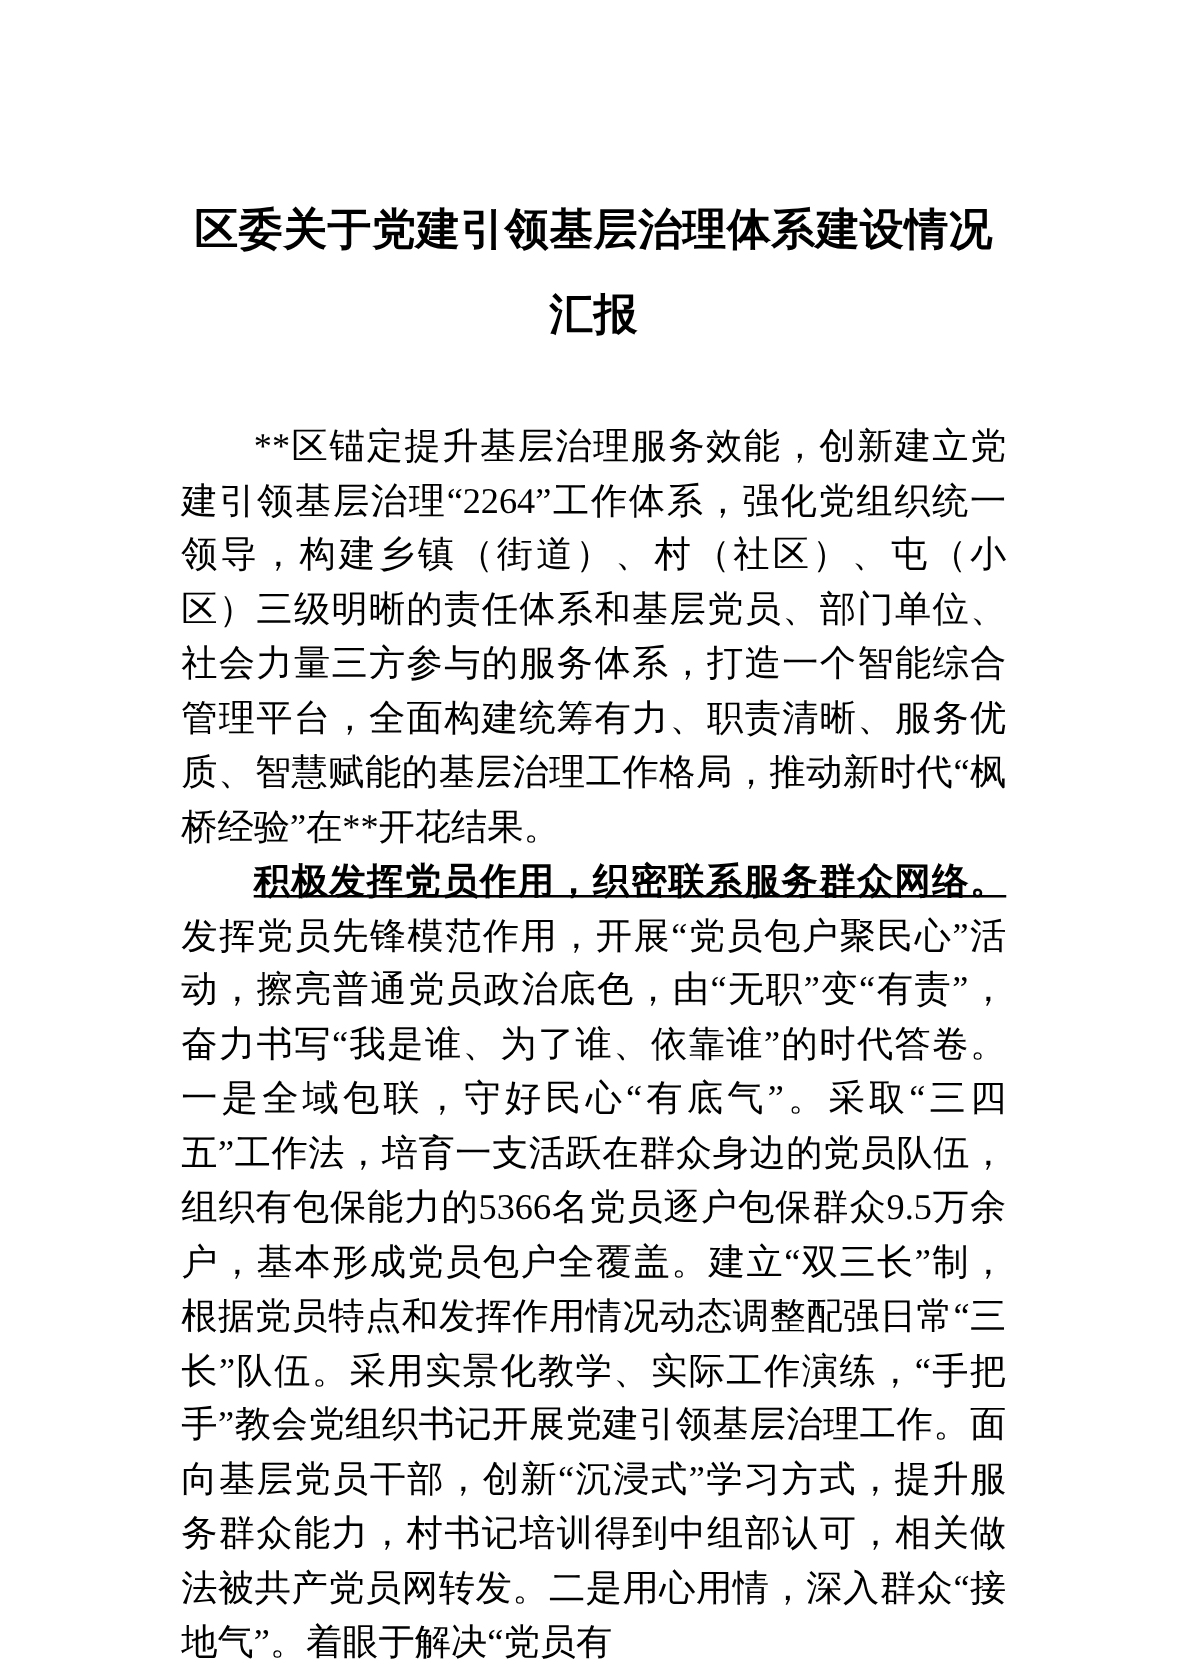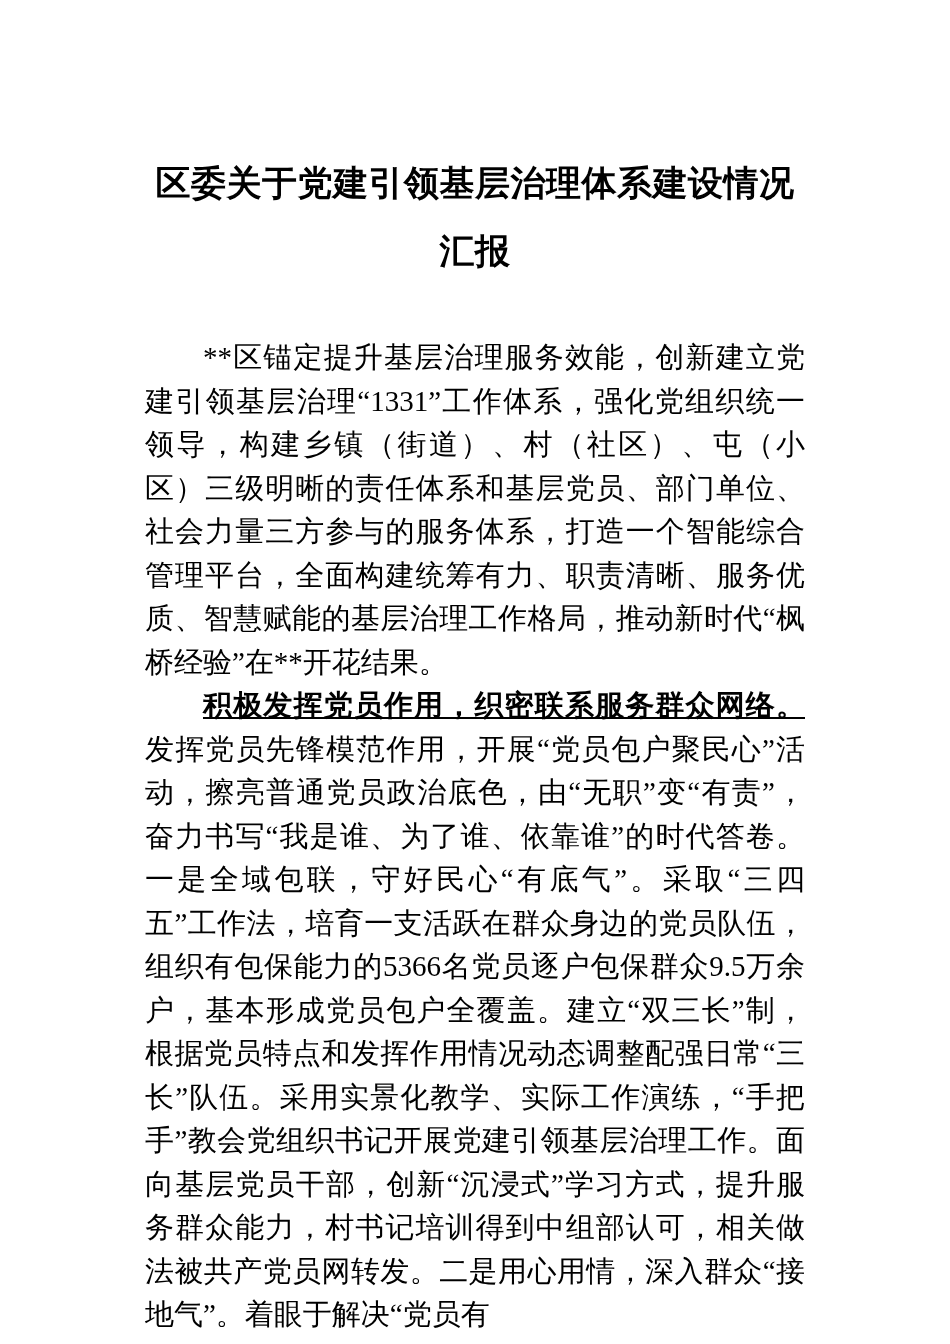--- a/index.html
+++ b/index.html
@@ -48,17 +48,17 @@
     display: none;
   }
 </style>
 </head>
 <body>
 
 <div class="page">
   <h1 class="doc-title">区委关于党建引领基层治理体系建设情况汇报</h1>
 
   <div class="content">
-    <p class="para"><span>**区锚定提升基层治理服务效能，创新建立党建引领基层治理“1331”工作体系，强化党组织统一领导，构建乡镇（街道）、村（社区）、屯（小区）三级明晰的责任体系和基层党员、部门单位、社会力量三方参与的服务体系，打造一个智能综合管理平台，全面构建统筹有力、职责清晰、服务优质、智慧赋能的基层治理工作格局，推动新时代“枫桥经验”在**开花结果。</span></p>
+    <p class="para"><span>**区锚定提升基层治理服务效能，创新建立党建引领基层治理“2264”工作体系，强化党组织统一领导，构建乡镇（街道）、村（社区）、屯（小区）三级明晰的责任体系和基层党员、部门单位、社会力量三方参与的服务体系，打造一个智能综合管理平台，全面构建统筹有力、职责清晰、服务优质、智慧赋能的基层治理工作格局，推动新时代“枫桥经验”在**开花结果。</span></p>
 
     <p class="para"><span class="lead">积极发挥党员作用，织密联系服务群众网络。</span><span>发挥党员先锋模范作用，开展“党员包户聚民心”活动，擦亮普通党员政治底色，由“无职”变“有责”，奋力书写“我是谁、为了谁、依靠谁”的时代答卷。一是全域包联，守好民心“有底气”。采取“三四五”工作法，培育一支活跃在群众身边的党员队伍，组织有包保能力的5366名党员逐户包保群众9.5万余户，基本形成党员包户全覆盖。建立“双三长”制，根据党员特点和发挥作用情况动态调整配强日常“三长”队伍。采用实景化教学、实际工作演练，“手把手”教会党组织书记开展党建引领基层治理工作。面向基层党员干部，创新“沉浸式”学习方式，提升服务群众能力，村书记培训得到中组部认可，相关做法被共产党员网转发。二是用心用情，深入群众“接地气”。着眼于解决“党员有</span></p>
   </div>
 </div>
 
 </body></html>

